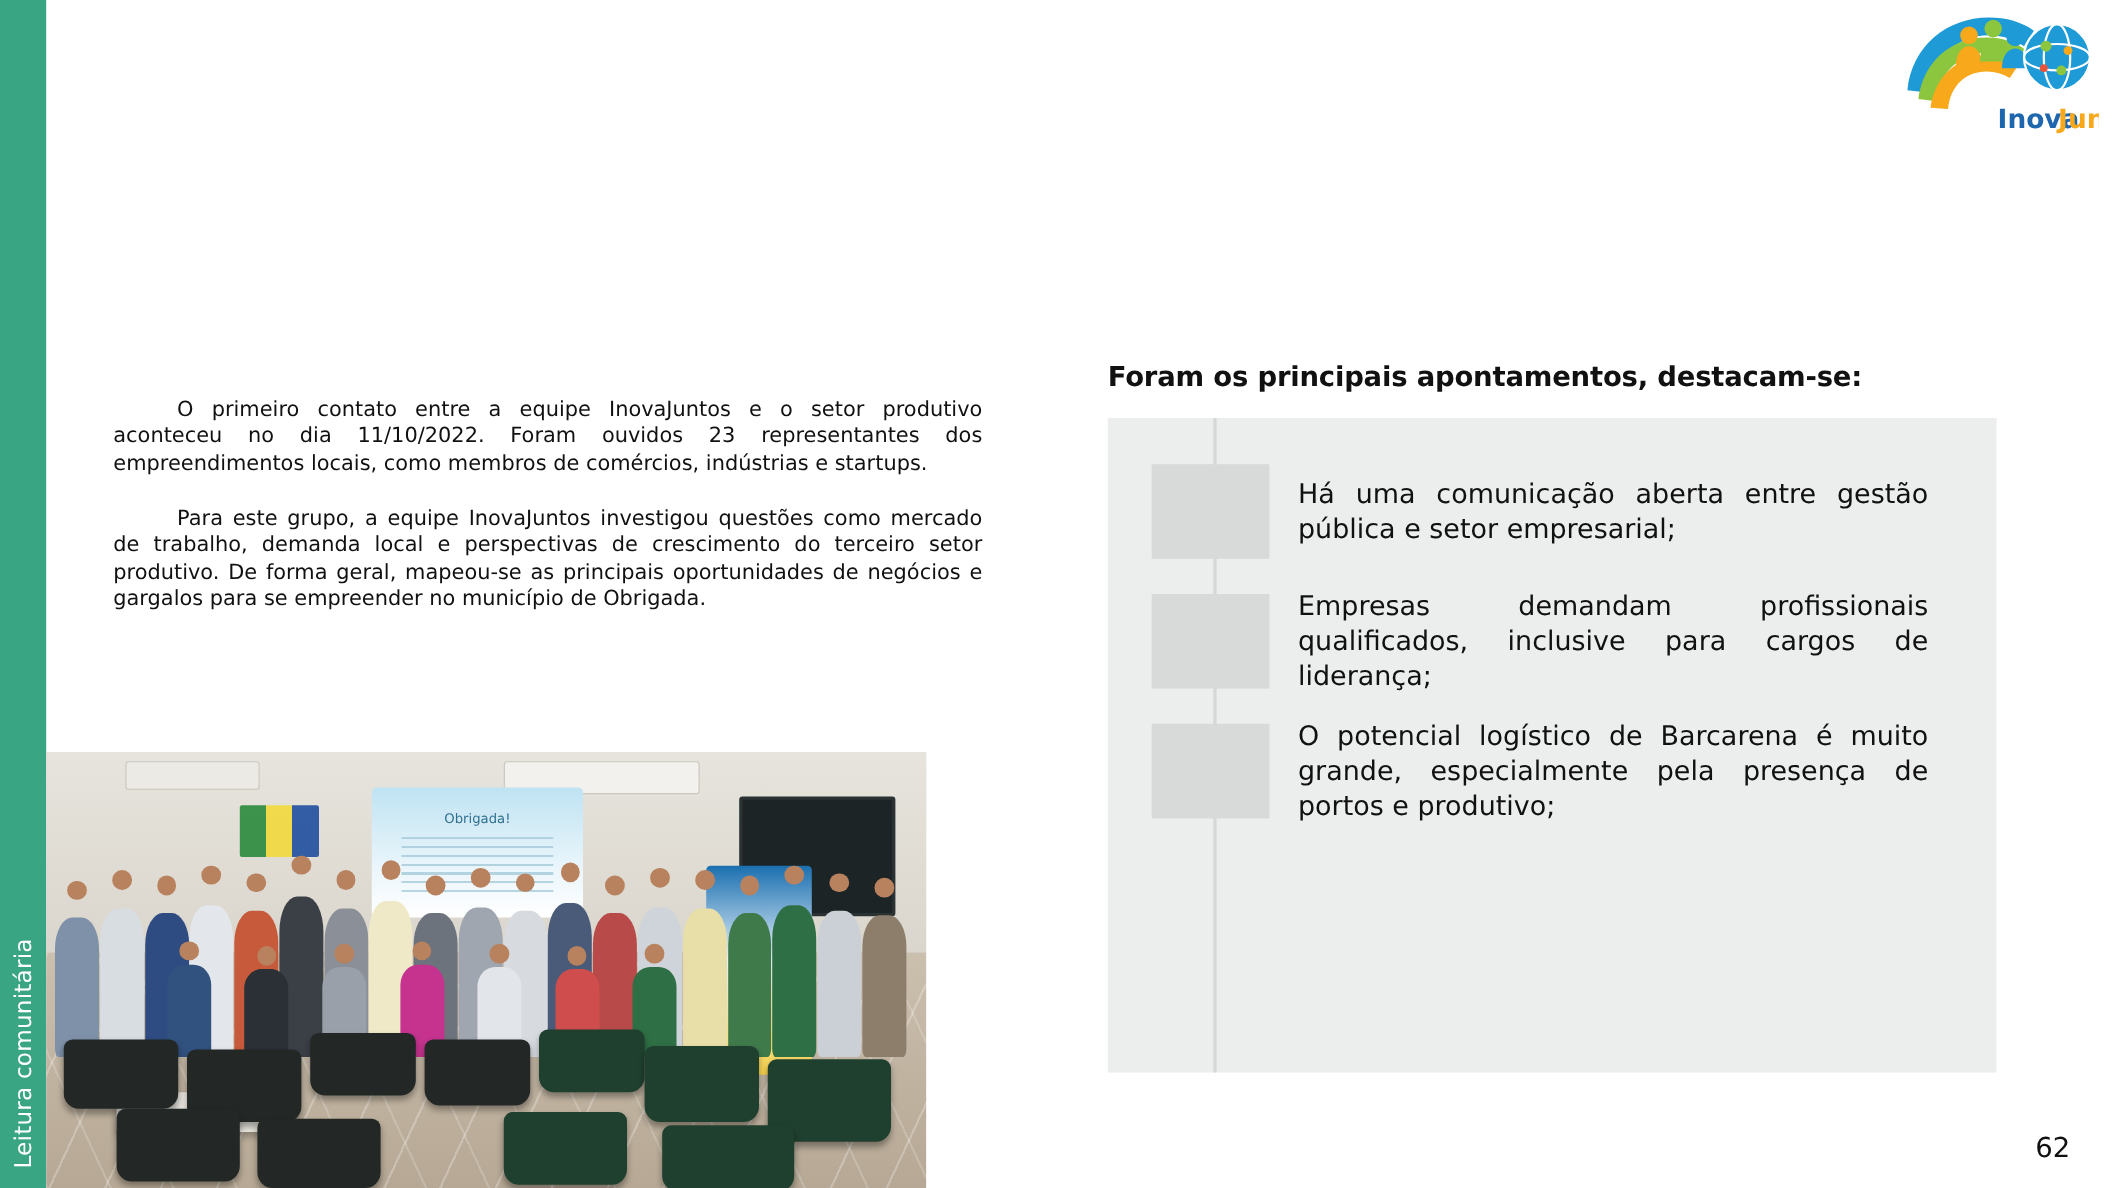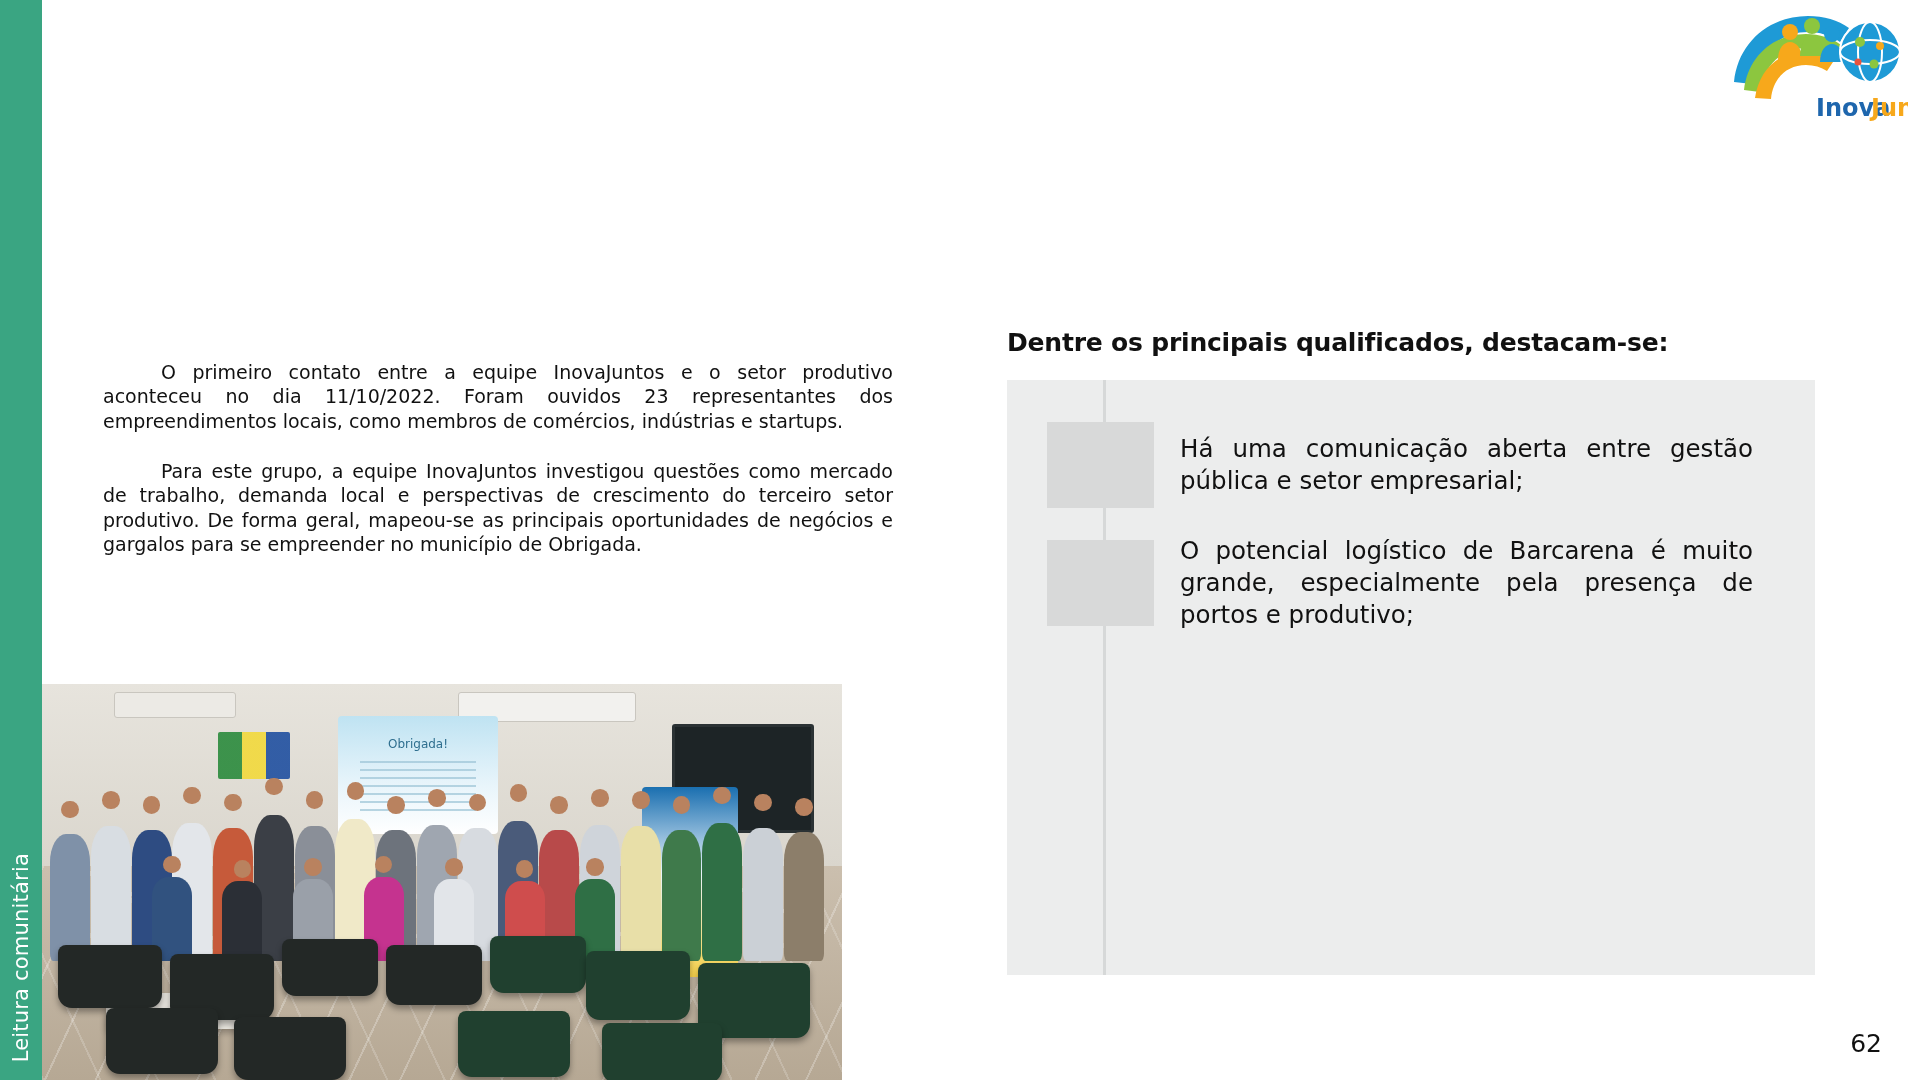--- a/index.html
+++ b/index.html
@@ -124,20 +124,21 @@
     background: #1d2426;
     border: 3px solid #2b3234;
     border-radius: 3px;
   }
   .ph-banner {
     position: absolute;
     left: 37%; top: 8%;
     width: 20%; height: 30%;
     background: linear-gradient(#bfe3f2, #e9f5fb 60%, #ffffff);
     border-radius: 4px;
+    padding-left: 32px;
   }
   .ph-banner-t {
     position: absolute;
     left: 0; top: 18%;
     width: 100%;
     text-align: center;
     font-size: 12px;
     color: #2f6f8f;
     font-family: "DejaVu Sans", sans-serif;
   }
@@ -364,31 +365,35 @@
       <i class="green" style="left:68%; top:14%; width:13%; height:46%;"></i>
       <i class="green" style="left:82%; top:22%; width:14%; height:50%;"></i>
       <i style="left:8%;  top:52%; width:14%; height:44%;"></i>
       <i style="left:24%; top:58%; width:14%; height:42%;"></i>
       <i class="green" style="left:52%; top:54%; width:14%; height:44%;"></i>
       <i class="green" style="left:70%; top:62%; width:15%; height:40%;"></i>
     </div>
   </div>
 </div>
 
-<div class="right-heading">Dentre os principais qualificados, destacam-se:</div>
+<div class="right-heading">Foram os principais apontamentos, destacam-se:</div>
 
 <div class="panel">
   <div class="panel-line"></div>
   <div class="bullets">
 
     <div class="bullet">
       <div class="bullet-box"></div>
       <div class="bullet-text">Há uma comunicação aberta entre gestão pública e setor empresarial;</div>
     </div>
 
+    <div class="bullet">
+      <div class="bullet-box"></div>
+      <div class="bullet-text">Empresas demandam profissionais qualificados, inclusive para cargos de liderança;</div>
+    </div>
 
     <div class="bullet">
       <div class="bullet-box"></div>
       <div class="bullet-text">O potencial logístico de Barcarena é muito grande, especialmente pela presença de portos e produtivo;</div>
     </div>
 
 
   </div>
 </div>
 

